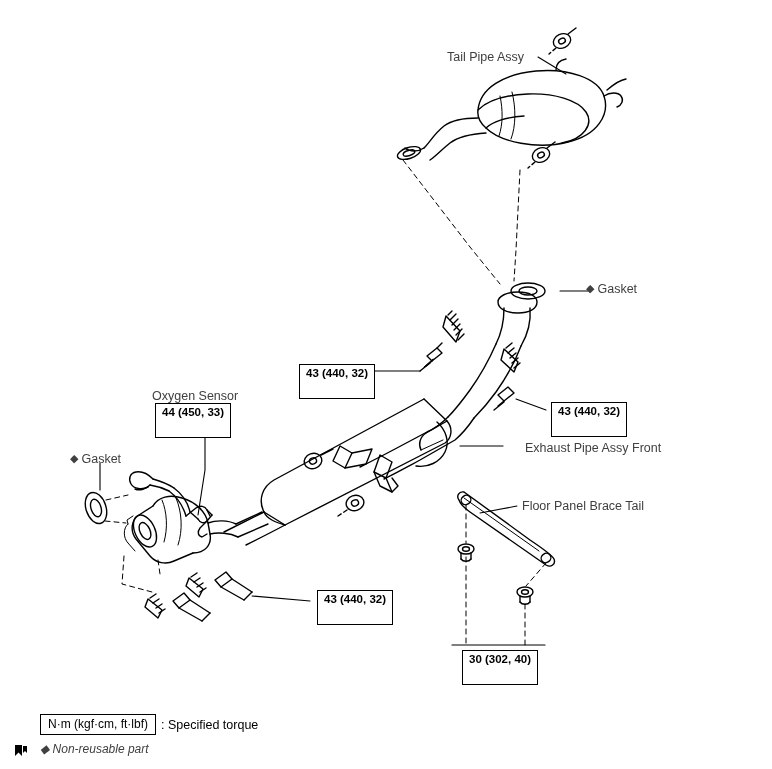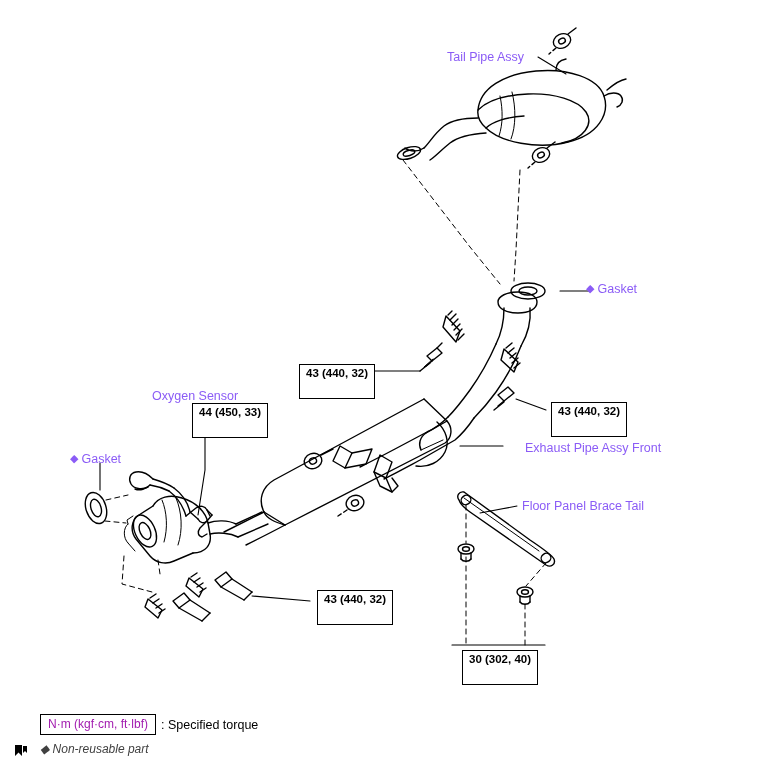--- a/index.html
+++ b/index.html
@@ -21,21 +21,21 @@
     position: absolute;
     left: 0;
     top: 0;
     width: 772px;
     height: 769px;
   }
   .lbl {
     position: absolute;
     font-family: "Liberation Sans", sans-serif;
     font-size: 12.5px;
-    color: #8b5cf6;
+    color: #404040;
     white-space: nowrap;
     line-height: 1.1;
   }
   .torque-box {
     position: absolute;
     border: 1.3px solid #000000;
     background: #ffffff;
     font-family: "Liberation Sans", sans-serif;
     font-size: 11.5px;
     font-weight: bold;
@@ -57,21 +57,21 @@
   }
   .legend-row {
     display: flex;
     align-items: center;
     margin-bottom: 7px;
   }
   .legend-box {
     border: 1.3px solid #000000;
     background: #ffffff;
     font-size: 12px;
-    color: #a21caf;
+    color: #000000;
     padding: 2px 7px 3px 7px;
     white-space: nowrap;
   }
   .legend-text {
     font-size: 12.5px;
     color: #000;
     margin-left: 5px;
     white-space: nowrap;
   }
   .legend-note {
@@ -316,21 +316,21 @@
   <div class="lbl" style="left:586px; top:282px;"><span class="diamond">◆</span><span>Gasket</span></div>
 
   <div class="lbl" style="left:152px; top:390px;">Oxygen Sensor</div>
 
   <div class="lbl" style="left:70px; top:452px;"><span class="diamond">◆</span><span>Gasket</span></div>
 
   <div class="lbl" style="left:508px; top:442px;margin-left:17px;">Exhaust Pipe Assy Front</div>
 
   <div class="lbl" style="left:522px; top:500px;">Floor Panel Brace Tail</div>
 
-  <div class="torque-box" style="left:155px; top:403px;margin-left:37px;">44 (450, 33)</div>
+  <div class="torque-box" style="left:155px; top:403px;">44 (450, 33)</div>
   <div class="torque-box" style="left:299px; top:364px;">43 (440, 32)</div>
   <div class="torque-box" style="left:551px; top:402px;">43 (440, 32)</div>
   <div class="torque-box" style="left:317px; top:590px;">43 (440, 32)</div>
   <div class="torque-box" style="left:462px; top:650px;">30 (302, 40)</div>
 
   <svg class="bookmark-icon" viewBox="0 0 14 13">
     <path d="M1 1 L8 1 L8 12 L4.5 8.5 L1 12 Z" fill="#000000"></path>
     <path d="M9 2 L13 2 L13 9 L11 7 L9 9 Z" fill="#000000"></path>
   </svg>
 

